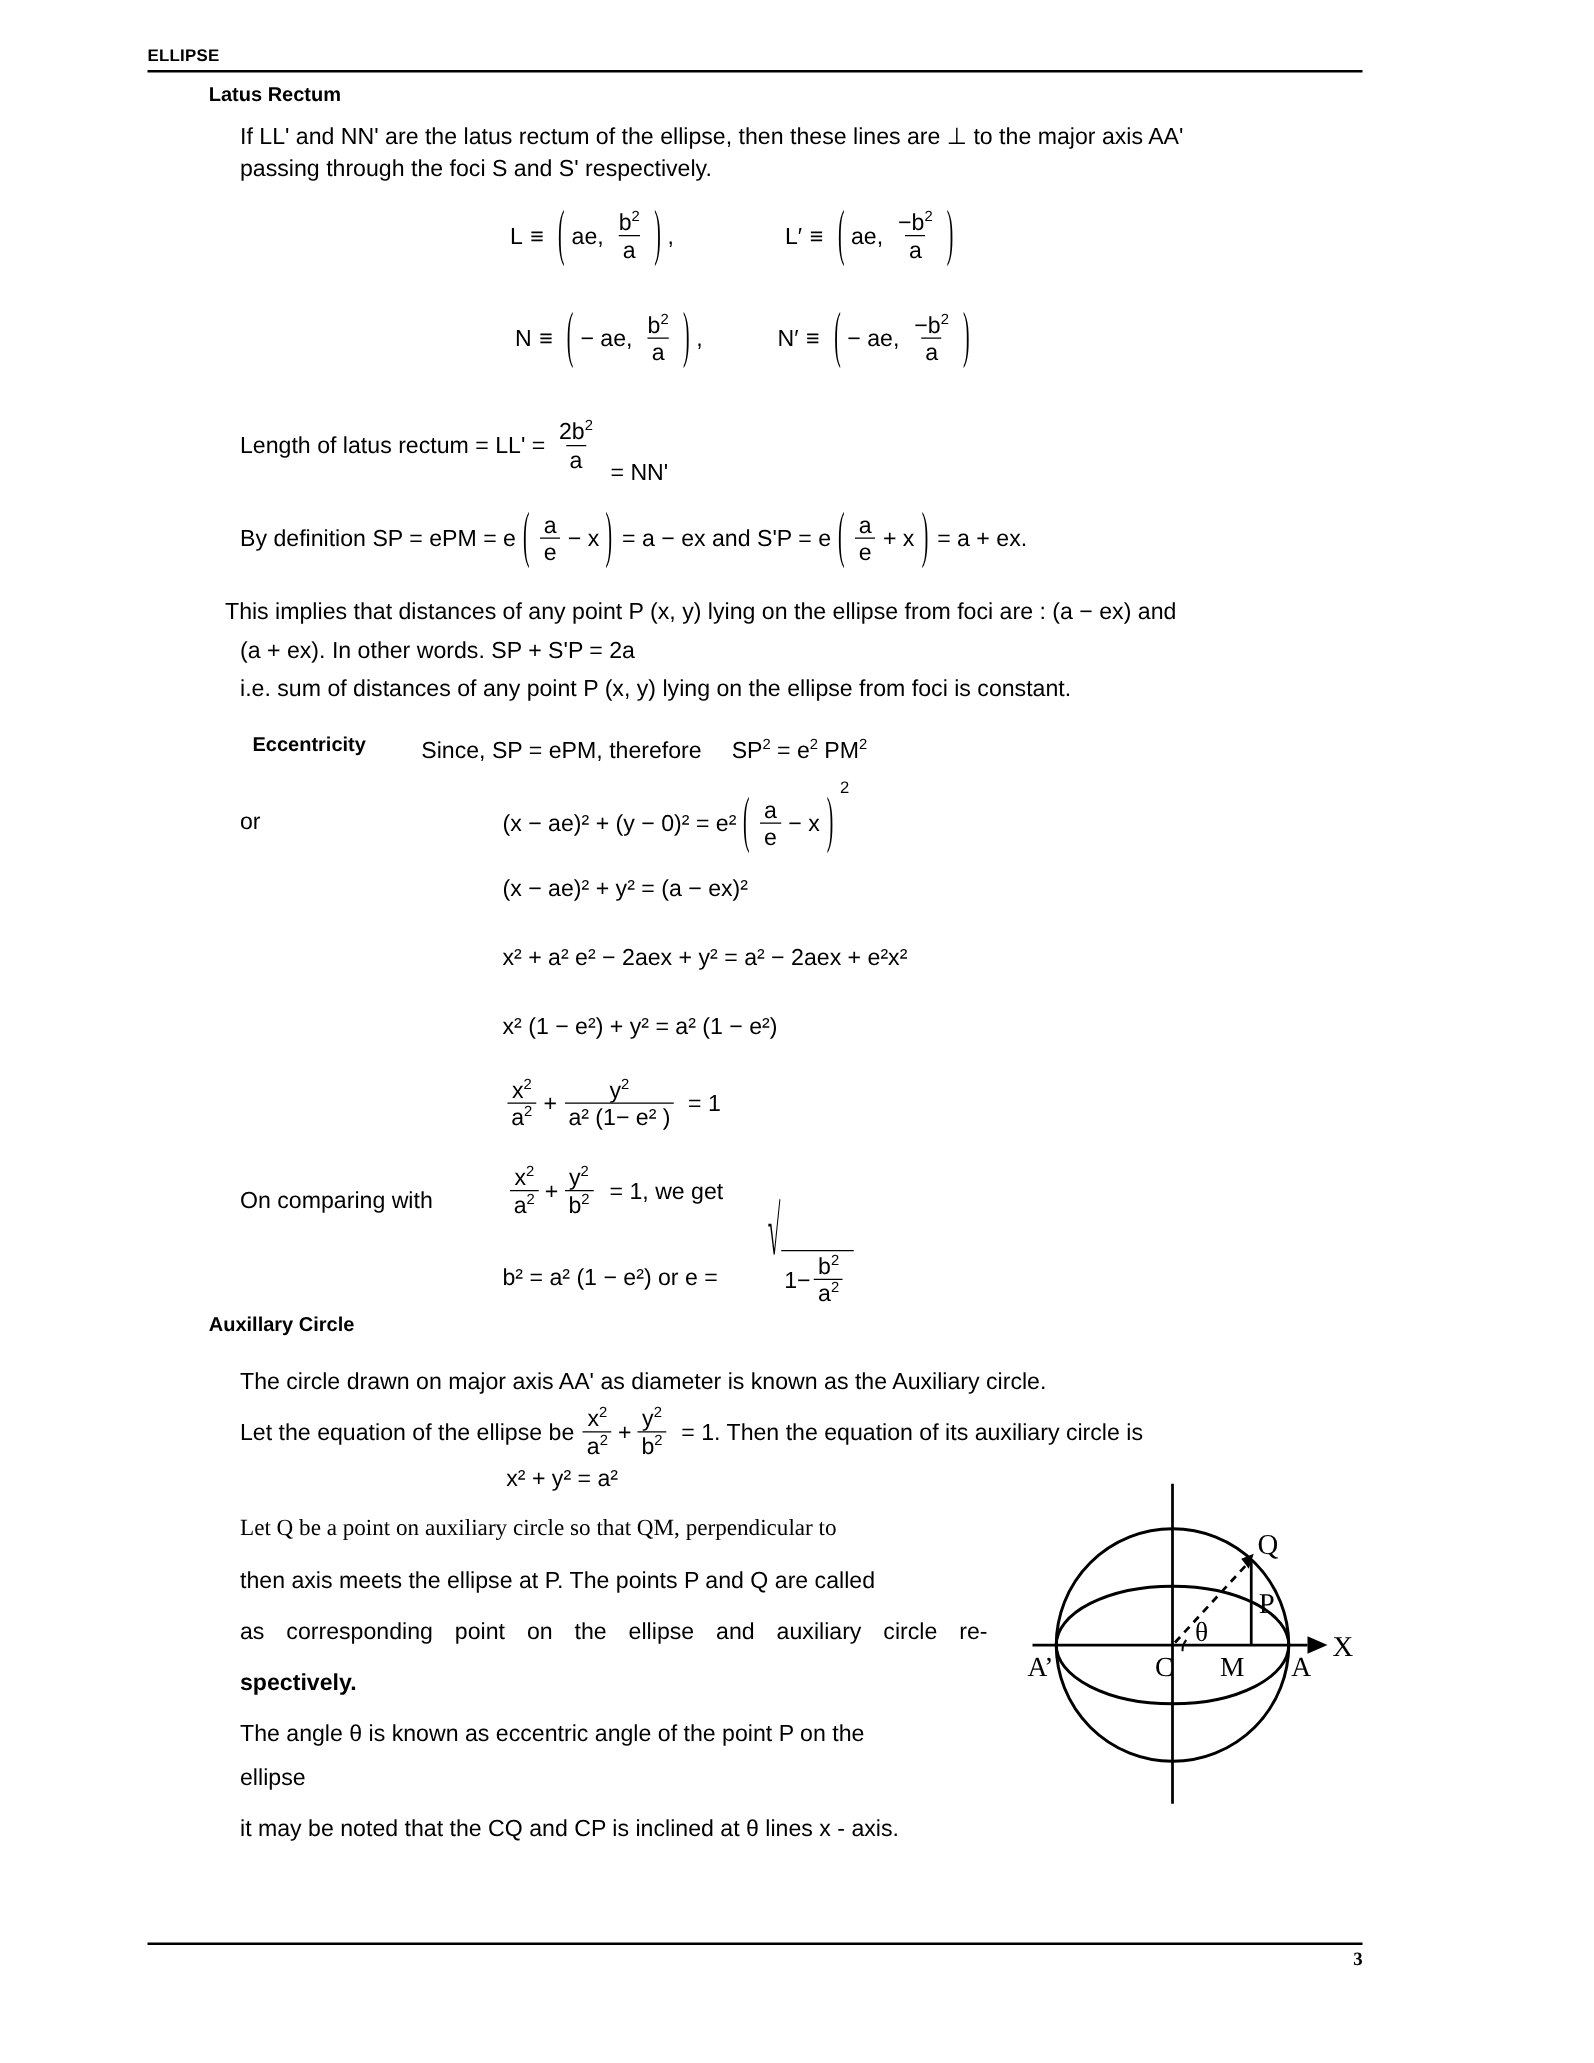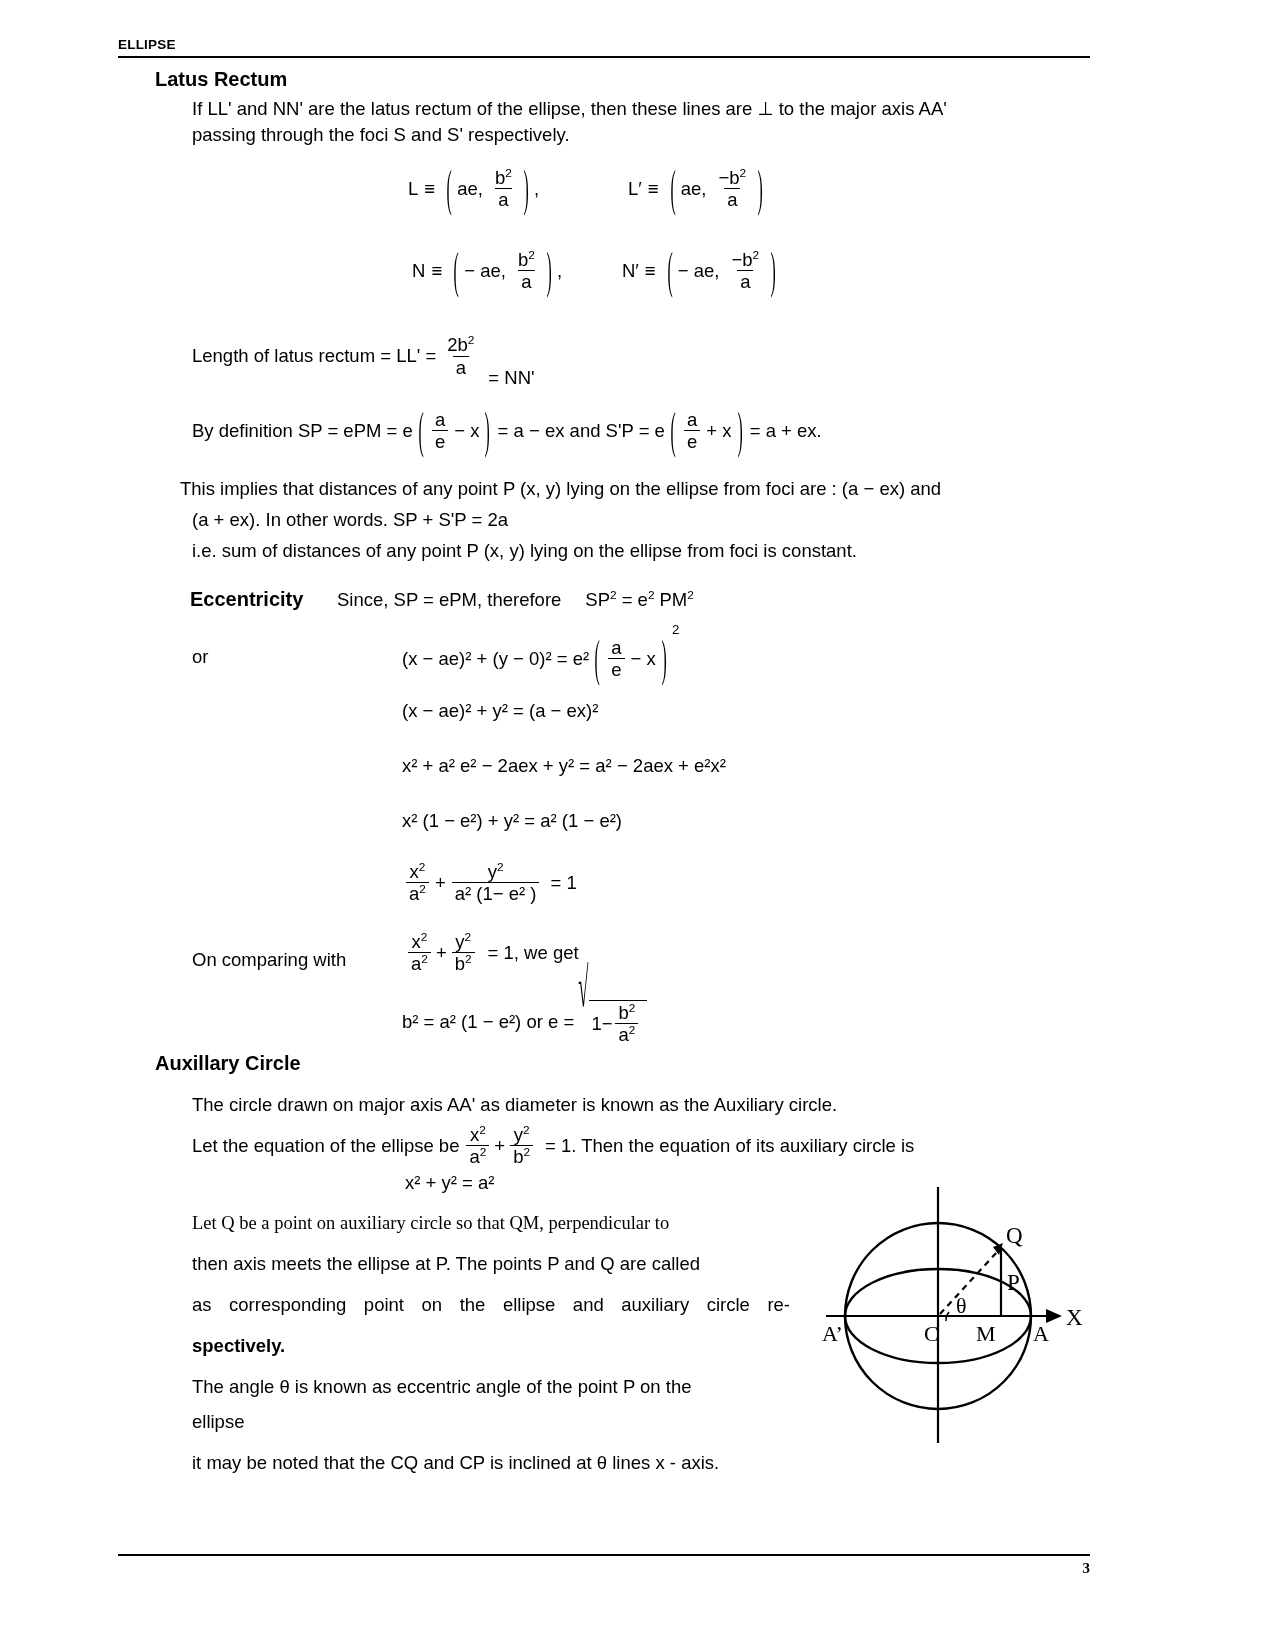--- a/index.html
+++ b/index.html
@@ -64,23 +64,24 @@
   .content {
     position: absolute;
     left: 0;
     top: 0;
     width: 1275px;
   }
 
   .sec-head {
     position: absolute;
     font-weight: bold;
-    font-size: 20px;
+    font-size: 16px;
     line-height: 1.15;
     white-space: nowrap;
+    margin-left: 12px;
   }
 
   .para {
     position: absolute;
     font-size: 18.5px;
     line-height: 1.35;
   }
 
   .para-just { text-align: justify; }
 
@@ -297,21 +298,21 @@
         <span class="den"><span>a</span><sup class="sp">2</sup></span>
       </span>
       <span style="margin:0 2px;">+</span>
       <span class="frac">
         <span class="num"><span>y</span><sup class="sp">2</sup></span>
         <span class="den"><span>b</span><sup class="sp">2</sup></span>
       </span>
       <span style="margin-left:10px;">= 1, we get</span>
     </div>
 
-    <div class="mathline" style="left:402px; top:1000px;">
+    <div class="mathline" style="left:402px; top:1000px;gap:36px;">
       <span>b² = a² (1 − e²)  or  e =</span>
       <span class="sqrt-wrap">
         <span class="sqrt-sign">√</span>
         <span class="sqrt-body">
           <span>1−</span>
           <span class="frac">
             <span class="num"><span>b</span><sup class="sp">2</sup></span>
             <span class="den"><span>a</span><sup class="sp">2</sup></span>
           </span>
         </span>

